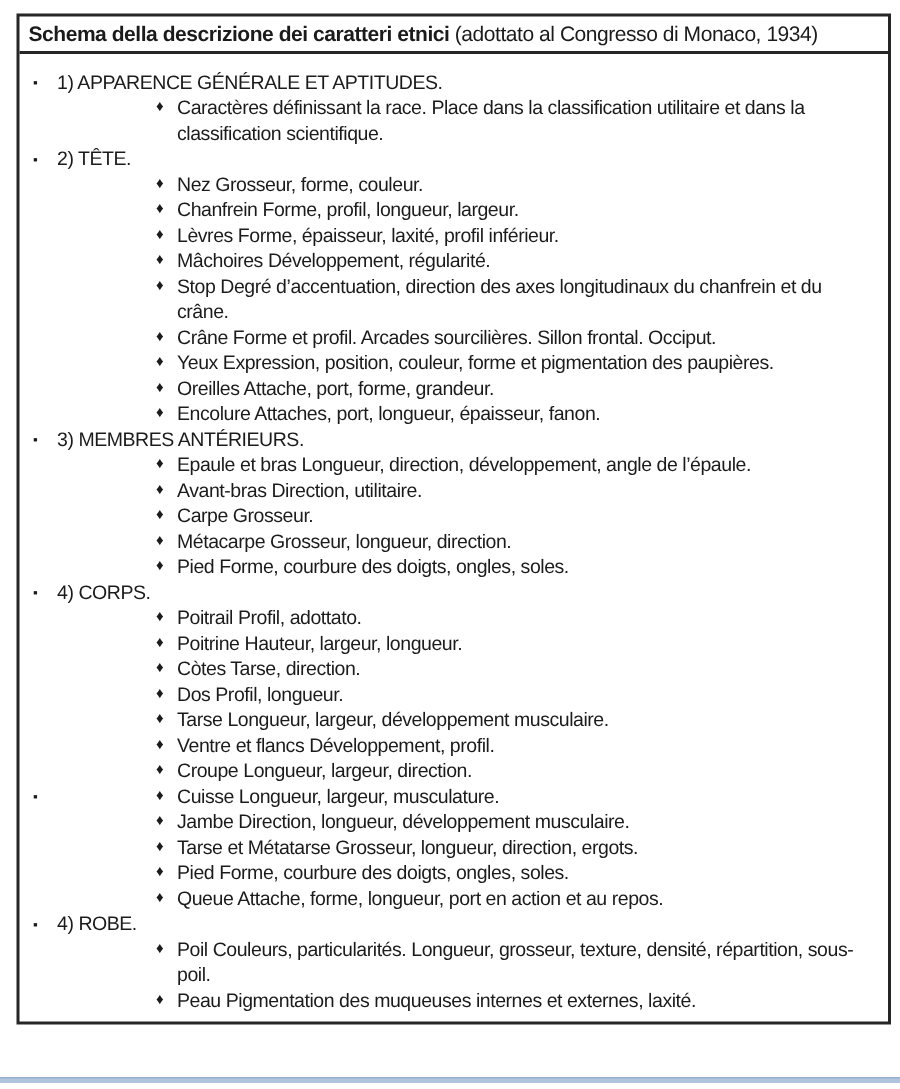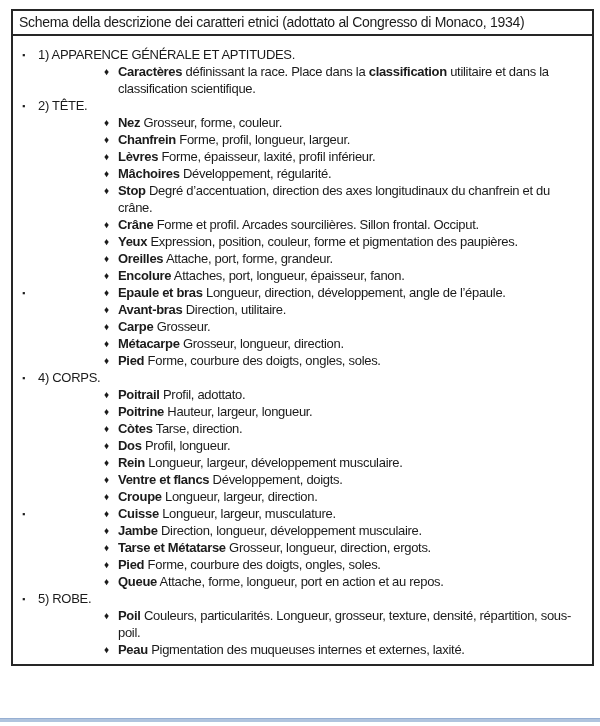--- a/index.html
+++ b/index.html
@@ -19,31 +19,31 @@
     border: 2px solid #262626;
     background: #ffffff;
   }
   .title-block {
     border-bottom: 2px solid #262626;
     padding: 3px 10px 4px 6px;
     font-size: 14px;
     line-height: 16px;
     letter-spacing: -0.3px;
   }
-  .title-block b { font-weight: normal; }
+  .title-block b { font-weight: bold; }
   .list-body {
     padding: 10px 0 6px 0;
   }
   .li {
     position: relative;
     font-size: 13px;
     line-height: 17px;
     letter-spacing: -0.3px;
   }
-  .li b { font-weight: bold; }
+  .li b { font-weight: normal; }
   .l1 { padding-left: 25px; padding-right: 10px; }
   .l1 .bullet {
     position: absolute; left: 9px; top: 1px;
     font-size: 9px; letter-spacing: 0;
   }
   .l2 { padding-left: 105px; padding-right: 8px; }
   .l2 .bullet {
     position: absolute; left: 91px; top: 0px;
     font-size: 10px; letter-spacing: 0;
   }
@@ -70,39 +70,39 @@
       <div class="li l1"><span class="bullet">▪</span><span>2) TÊTE.</span></div>
       <div class="li l2"><span class="bullet">♦</span><b>Nez</b><span> Grosseur, forme, couleur.</span></div>
       <div class="li l2"><span class="bullet">♦</span><b>Chanfrein</b><span> Forme, profil, longueur, largeur.</span></div>
       <div class="li l2"><span class="bullet">♦</span><b>Lèvres</b><span> Forme, épaisseur, laxité, profil inférieur.</span></div>
       <div class="li l2"><span class="bullet">♦</span><b>Mâchoires</b><span> Développement, régularité.</span></div>
       <div class="li l2"><span class="bullet">♦</span><b>Stop</b><span> Degré d’accentuation, direction des axes longitudinaux du chanfrein et du crâne.</span></div>
       <div class="li l2"><span class="bullet">♦</span><b>Crâne</b><span> Forme et profil. Arcades sourcilières. Sillon frontal. Occiput.</span></div>
       <div class="li l2"><span class="bullet">♦</span><b>Yeux</b><span> Expression, position, couleur, forme et pigmentation des paupières.</span></div>
       <div class="li l2"><span class="bullet">♦</span><b>Oreilles</b><span> Attache, port, forme, grandeur.</span></div>
       <div class="li l2"><span class="bullet">♦</span><b>Encolure</b><span> Attaches, port, longueur, épaisseur, fanon.</span></div>
-      <div class="li l1"><span class="bullet">▪</span></div>
+      <div class="li l1"><span class="bullet">▪</span><span>3) MEMBRES ANTÉRIEURS.</span></div>
       <div class="li l2"><span class="bullet">♦</span><b>Epaule et bras</b><span> Longueur, direction, développement, angle de l’épaule.</span></div>
       <div class="li l2"><span class="bullet">♦</span><b>Avant-bras</b><span> Direction, utilitaire.</span></div>
       <div class="li l2"><span class="bullet">♦</span><b>Carpe</b><span> Grosseur.</span></div>
       <div class="li l2"><span class="bullet">♦</span><b>Métacarpe</b><span> Grosseur, longueur, direction.</span></div>
       <div class="li l2"><span class="bullet">♦</span><b>Pied</b><span> Forme, courbure des doigts, ongles, soles.</span></div>
       <div class="li l1"><span class="bullet">▪</span><span>4) CORPS.</span></div>
       <div class="li l2"><span class="bullet">♦</span><b>Poitrail</b><span> Profil, adottato.</span></div>
       <div class="li l2"><span class="bullet">♦</span><b>Poitrine</b><span> Hauteur, largeur, longueur.</span></div>
       <div class="li l2"><span class="bullet">♦</span><b>Còtes</b><span> Tarse, direction.</span></div>
       <div class="li l2"><span class="bullet">♦</span><b>Dos</b><span> Profil, longueur.</span></div>
-      <div class="li l2"><span class="bullet">♦</span><b>Rein</b><span> Longueur, largeur, développement musculaire.</span></div>
-      <div class="li l2"><span class="bullet">♦</span><b>Ventre et flancs</b><span> Développement, doigts.</span></div>
+      <div class="li l2"><span class="bullet">♦</span><b>Tarse</b><span> Longueur, largeur, développement musculaire.</span></div>
+      <div class="li l2"><span class="bullet">♦</span><b>Ventre et flancs</b><span> Développement, profil.</span></div>
       <div class="li l2"><span class="bullet">♦</span><b>Croupe</b><span> Longueur, largeur, direction.</span></div>
       <div class="li l1"><span class="bullet">▪</span></div>
       <div class="li l2"><span class="bullet">♦</span><b>Cuisse</b><span> Longueur, largeur, musculature.</span></div>
       <div class="li l2"><span class="bullet">♦</span><b>Jambe</b><span> Direction, longueur, développement musculaire.</span></div>
       <div class="li l2"><span class="bullet">♦</span><b>Tarse et Métatarse</b><span> Grosseur, longueur, direction, ergots.</span></div>
       <div class="li l2"><span class="bullet">♦</span><b>Pied</b><span> Forme, courbure des doigts, ongles, soles.</span></div>
       <div class="li l2"><span class="bullet">♦</span><b>Queue</b><span> Attache, forme, longueur, port en action et au repos.</span></div>
-      <div class="li l1"><span class="bullet">▪</span><span>5) ROBE.</span></div>
+      <div class="li l1"><span class="bullet">▪</span><span>4) ROBE.</span></div>
       <div class="li l2"><span class="bullet">♦</span><b>Poil</b><span> Couleurs, particularités. Longueur, grosseur, texture, densité, répartition, sous-poil.</span></div>
       <div class="li l2"><span class="bullet">♦</span><b>Peau</b><span> Pigmentation des muqueuses  internes et externes, laxité.</span></div>
     </div>
 </div>
 
 <div class="bottom-rule"></div>
 
 </body></html>

